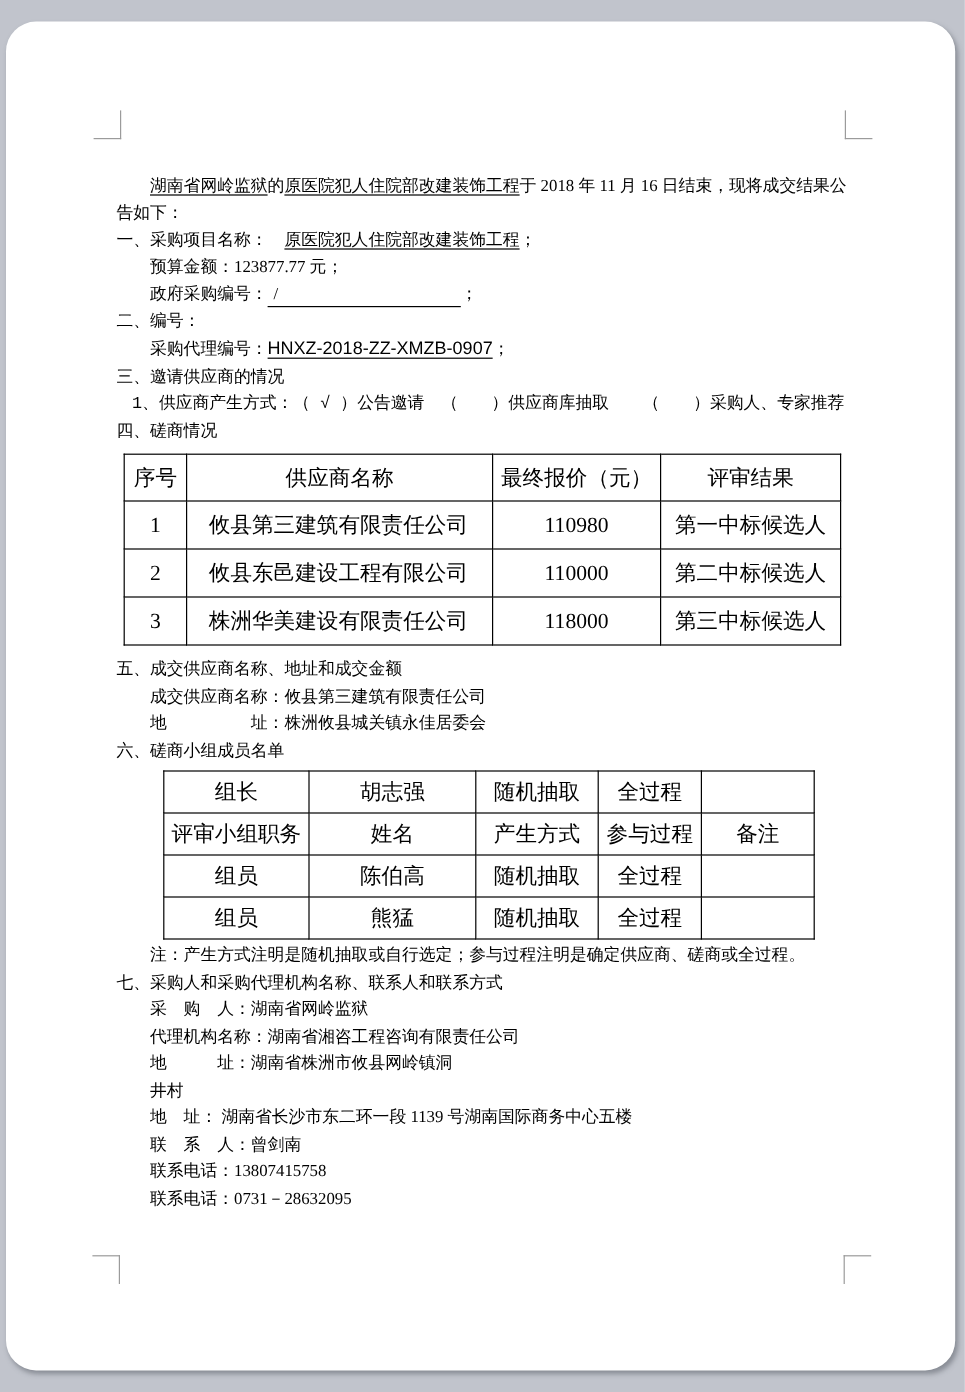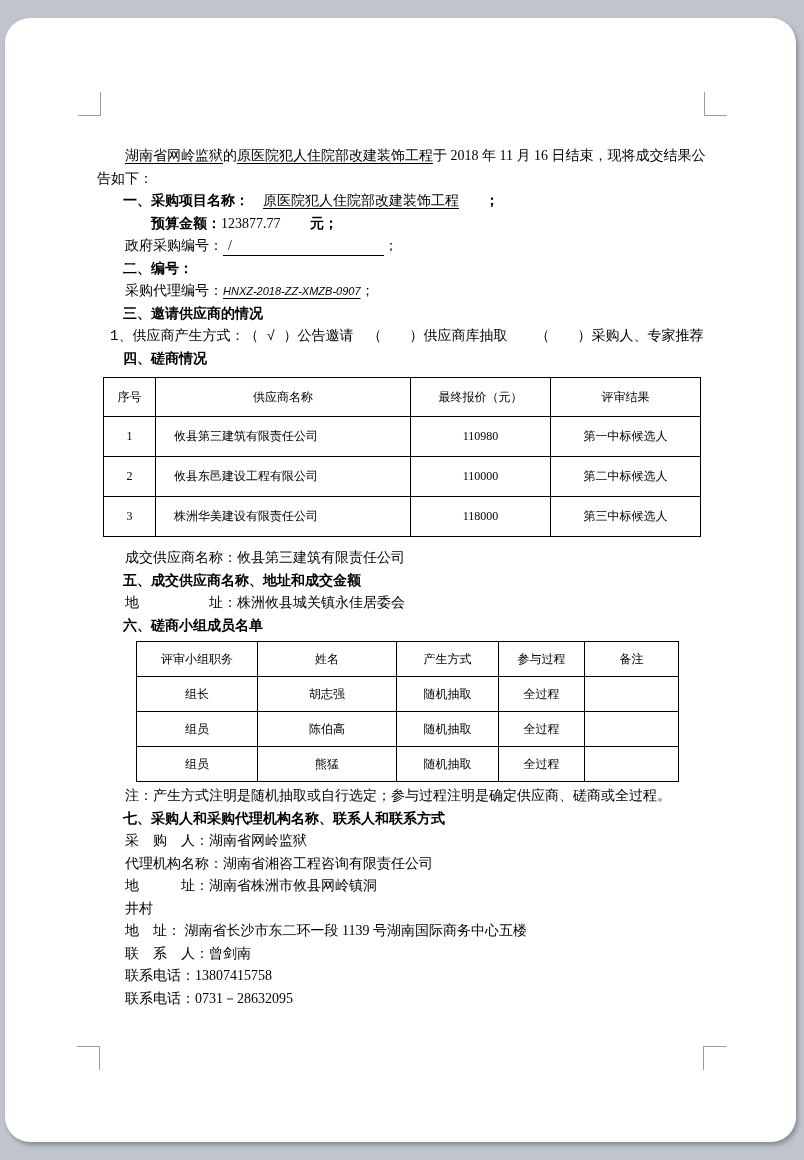--- a/index.html
+++ b/index.html
@@ -22,32 +22,32 @@
   .crop.tl { left:73px;  top:74px;    border-right:1px solid #9b9b9b; border-bottom:1px solid #9b9b9b; }
   .crop.tr { left:699px; top:74px;    border-left:1px solid #9b9b9b;  border-bottom:1px solid #9b9b9b; }
   .crop.bl { left:72px;  top:1028px;  border-right:1px solid #9b9b9b; border-top:1px solid #9b9b9b; }
   .crop.br { left:698px; top:1028px;  border-left:1px solid #9b9b9b;  border-top:1px solid #9b9b9b; }
   .content {
     position:absolute; left:92px; top:127px; width:612px;
     font-size:14px; line-height:22.5px;
   }
   .line { white-space:pre-wrap; }
   .para { margin:0; text-indent:2em; white-space:pre-wrap; }
-  .hd { font-weight:bold;margin-left:26px; }
+  .hd { font-weight:normal; }
   .ind { margin-left:28px; }
   .ind13 { margin-left:13px;font-family:Liberation Mono, monospace; }
   .u { text-decoration:underline; text-underline-offset:3px; }
-  .sans { font-family:"Liberation Sans","DejaVu Sans",sans-serif; font-size:11px;font-style:italic; }
+  .sans { font-family:"Liberation Sans","DejaVu Sans",sans-serif; font-size:15px; }
   .blank {
     display:inline-block; width:156px;
     border-bottom:1px solid #000;
     padding-left:5px; line-height:18px;
   }
   table { border-collapse:collapse; table-layout:fixed; }
-  th,td { border:1px solid #000; text-align:center; font-weight:normal; font-size:12px; padding:0; }
+  th,td { border:1px solid #000; text-align:center; font-weight:normal; font-size:18px; padding:0; }
   .t1 { margin:7px 0 10px 6px; width:597px; }
   .t1 th { height:38px; }
   .t1 td { height:39px; }
   .t1 td.cell-name { text-align:left; padding-left:18px; }
   .t2 { margin:4px 0 3px 39px; width:542px; }
   .t2 th, .t2 td { height:34px; }
   .note { margin-left:28px; }
   .c-row { display:flex; margin-left:28px;flex-direction:column; }
   .c-left { width:258px; flex:none; white-space:pre-wrap; }
   .c-right { width:316px; flex:none; white-space:pre-wrap; }
@@ -109,48 +109,48 @@
       </tr>
       <tr>
         <td>3</td>
         <td class="cell-name">株洲华美建设有限责任公司</td>
         <td>118000</td>
         <td>第三中标候选人</td>
       </tr>
     </tbody>
       </table>
 
+    <div class="line hd">五、成交供应商名称、地址和成交金额</div>
     <div class="line ind"><span>成交供应商名称：</span><span>攸县第三建筑有限责任公司</span></div>
-    <div class="line hd">五、成交供应商名称、地址和成交金额</div>
     <div class="line ind"><span>地　　　　　址：</span><span>株洲攸县城关镇永佳居委会</span></div>
 
     <div class="line hd">六、磋商小组成员名单</div>
 
     <table class="t2">
       <colgroup>
           <col style="width:121px">
           <col style="width:139px">
           <col style="width:102px">
           <col style="width:86px">
           <col style="width:94px">
         </colgroup>
       <tbody>
           <tr>
+        <td>组长</td>
+        <td>胡志强</td>
+        <td>随机抽取</td>
+        <td>全过程</td>
+        <td></td>
+      </tr>
+      <tr>
         <th>评审小组职务</th>
         <th>姓名</th>
         <th>产生方式</th>
         <th>参与过程</th>
         <th>备注</th>
-      </tr>
-      <tr>
-        <td>组长</td>
-        <td>胡志强</td>
-        <td>随机抽取</td>
-        <td>全过程</td>
-        <td></td>
       </tr>
       <tr>
         <td>组员</td>
         <td>陈伯高</td>
         <td>随机抽取</td>
         <td>全过程</td>
         <td></td>
       </tr>
       <tr>
         <td>组员</td>

